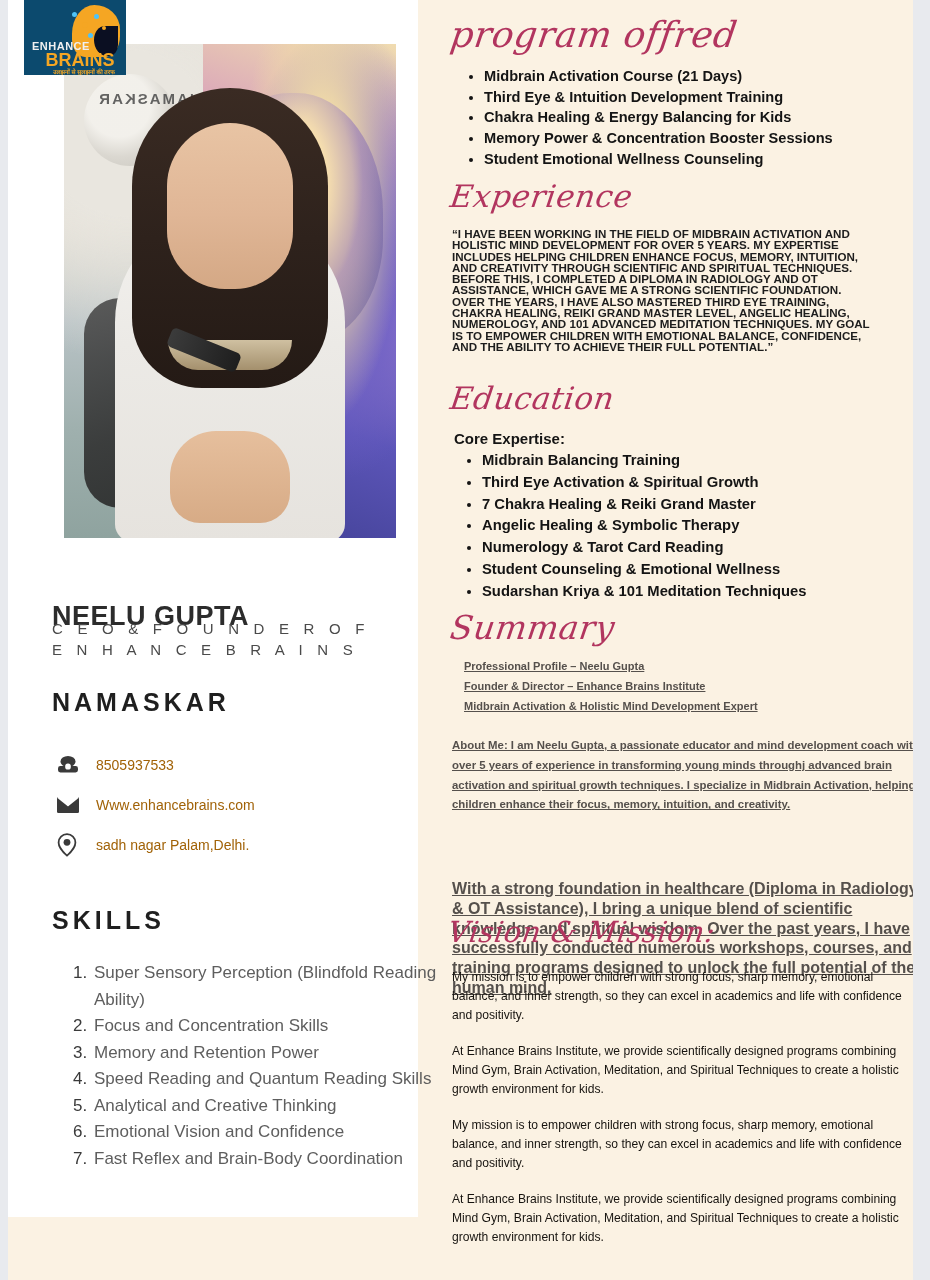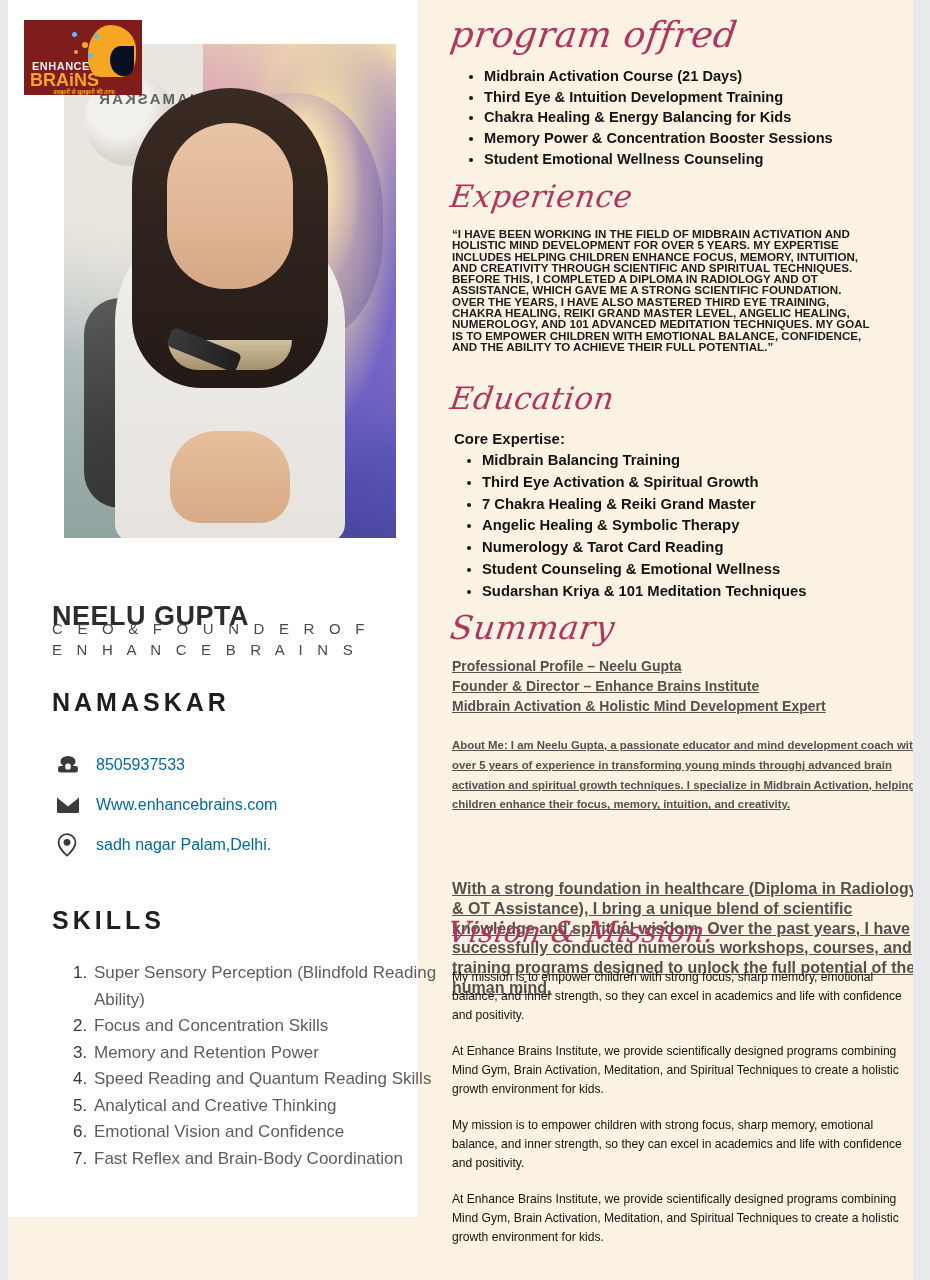--- a/index.html
+++ b/index.html
@@ -87,22 +87,22 @@
   }
   .photo .ns-text{
     position:absolute;left:10px;top:46px;width:150px;
     font-family:"Liberation Sans", sans-serif;
     font-size:15px;font-weight:700;letter-spacing:2px;color:#4b4b4b;
     transform:scaleX(-1);opacity:.85;text-align:center;
   }
 
   
   .logo{
-    position:absolute;left:16px;top:20px;width:118px;height:75px;
-    background:#7f1d1d;
+    position:absolute;left:16px;top:0;width:102px;height:75px;
+    background:#0c4a6e;
     overflow:hidden;
   }
   .logo .head{
     position:absolute;right:6px;top:5px;width:48px;height:52px;
     background:#f5a623;
     border-radius:52% 60% 38% 30% / 62% 52% 44% 38%;
   }
   .logo .cut{
     position:absolute;right:8px;top:26px;width:24px;height:30px;
     background:#0b0f22;border-radius:50% 0 40% 60%;
@@ -118,20 +118,21 @@
   .logo .d6{left:78px;top:26px;width:4px;height:4px;background:#f5a623;}
   .logo .l1{
     position:absolute;left:8px;top:40px;width:102px;
     color:#f0f0f0;font-size:11px;font-weight:700;letter-spacing:.5px;
     font-family:"Liberation Sans", sans-serif;
   }
   .logo .l2{
     position:absolute;left:6px;top:50px;width:100px;
     color:#f5a623;font-size:18px;font-weight:700;letter-spacing:0px;
     font-family:"Liberation Sans", sans-serif;
+    text-align:center;
   }
   .logo .l3{
     position:absolute;left:6px;top:68px;width:108px;
     color:#f5a623;font-size:6px;font-weight:700;text-align:center;
     font-family:"Liberation Sans", sans-serif;
   }
 
   
   .name{
     position:absolute;left:44px;top:568px;width:350px;
@@ -146,21 +147,21 @@
     position:absolute;left:44px;font-size:25px;font-weight:700;
     color:#1f1f1f;letter-spacing:4px;
   }
   .sec-contact{top:688px;}
   .sec-skills{top:906px;}
 
   .contact-list{position:absolute;left:48px;top:745px;width:340px;}
   .c-row{display:flex;align-items:center;height:40px;margin-bottom:0px;}
   .c-ico{width:40px;flex:0 0 40px;display:flex;align-items:center;justify-content:flex-start;}
   .c-ico svg{display:block;}
-  .c-txt{font-size:16px;color:#0369a1;}
+  .c-txt{font-size:14px;color:#a16207;}
 
   .skills-list{
     position:absolute;left:50px;top:952px;width:365px;
     margin:8px;padding:0 0 0 26px;
     list-style:decimal;
   }
   .skills-list li{
     font-size:17px;color:#5e5e5e;line-height:26.5px;
     margin:0 0 0 0;padding-left:2px;
   }
@@ -202,22 +203,22 @@
     font-size:15px;font-weight:700;color:#141414;
   }
   .edu-list{
     position:absolute;left:18px;top:450px;width:440px;margin:0;padding:0 0 0 26px;
   }
   .edu-list li{
     font-size:14.8px;font-weight:700;color:#141414;line-height:21.8px;
   }
   .sum-head{position:absolute;left:14px;top:657px;width:460px;}
   .sum-head div{
-    font-size:14px;font-weight:700;color:#55504c;
-    text-decoration:underline;line-height:19.8px;
+    font-size:11px;font-weight:700;color:#55504c;
+    text-decoration:underline;line-height:19.8px;margin-left:12px;
   }
   .sum-p1{
     position:absolute;left:14px;top:736px;width:468px;
     font-size:11.4px;font-weight:700;color:#55504c;
     text-decoration:underline;line-height:19.8px;
   }
   .sum-p2{
     position:absolute;left:14px;top:835px;width:468px;
     font-size:16px;font-weight:700;color:#55504c;
     text-decoration:underline;line-height:19.8px;margin-top:44px;

